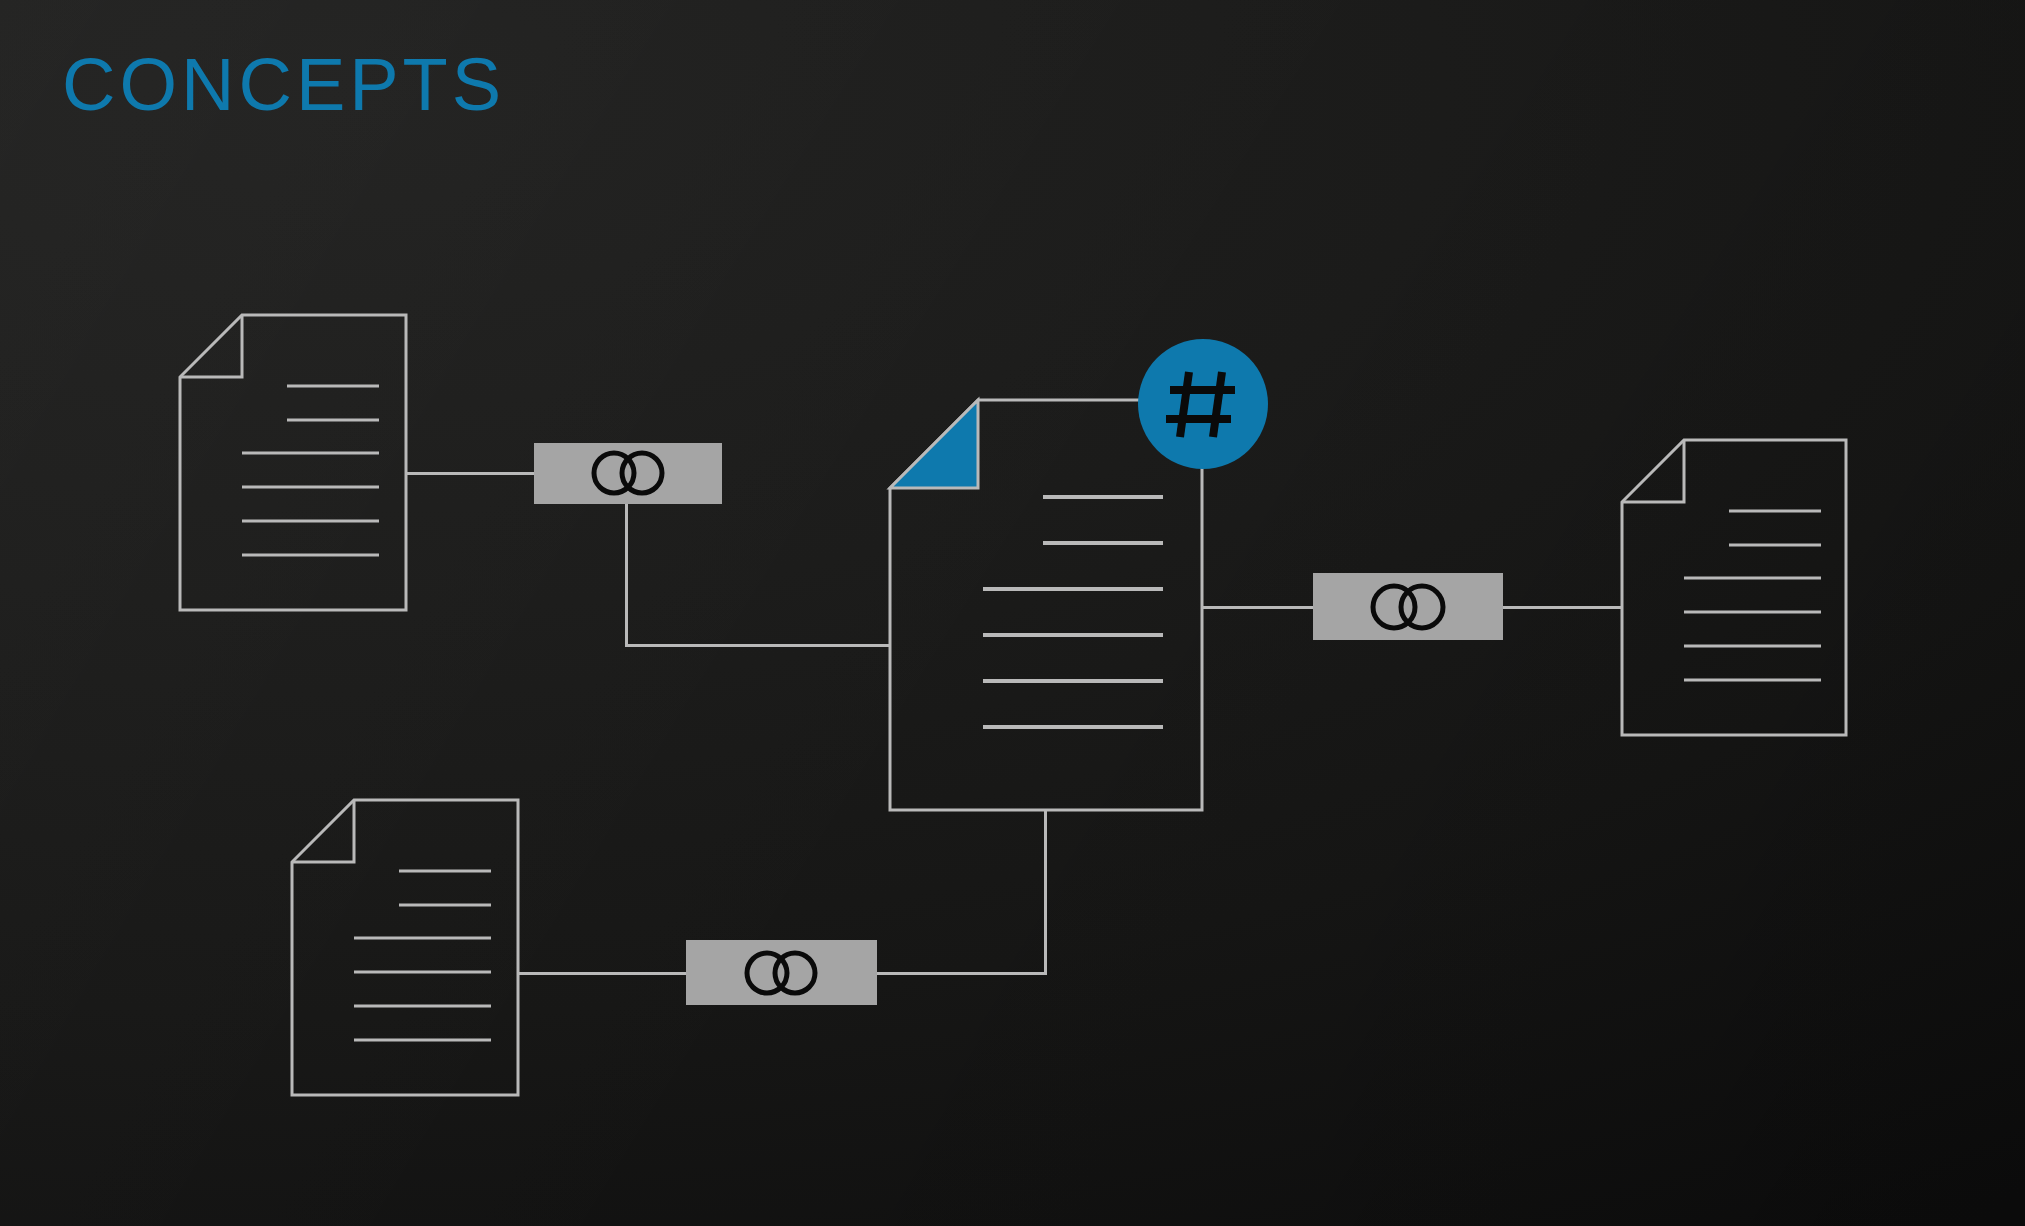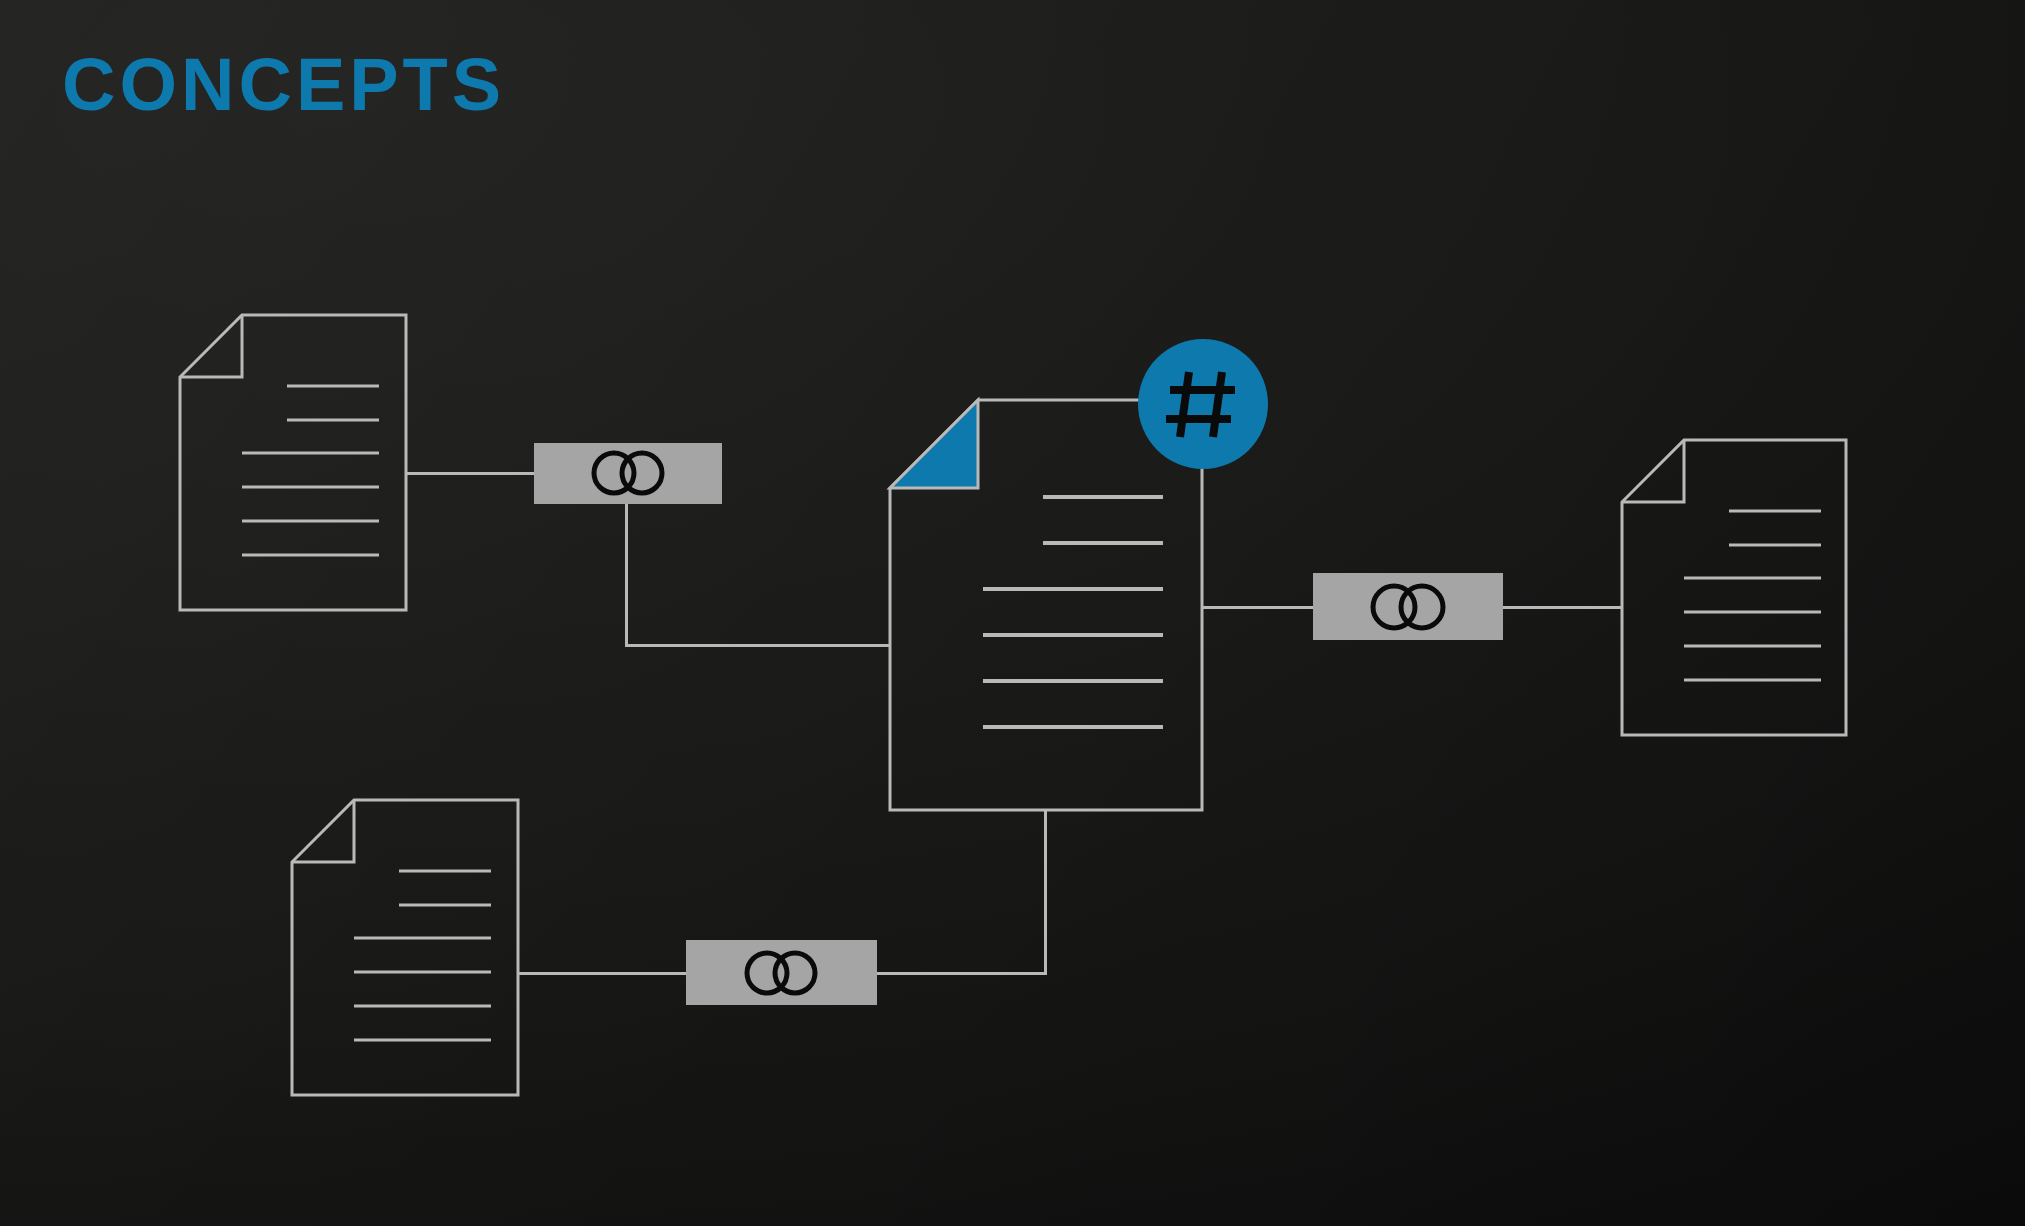--- a/index.html
+++ b/index.html
@@ -30,21 +30,21 @@
         rgba(0,0,0,0.10) 78%,
         rgba(0,0,0,0.22) 100%);
     pointer-events: none;
   }
   #title {
     position: absolute;
     left: 62px;
     top: 48px;
     font-size: 74px;
     line-height: 1;
-    font-weight: 700;
+    font-weight: 400;
     letter-spacing: 4px;
     color: #0e79ad;
     white-space: nowrap;
     user-select: none;
   }
   #diagram {
     position: absolute;
     inset: 0;
   }
   svg { display: block; }

